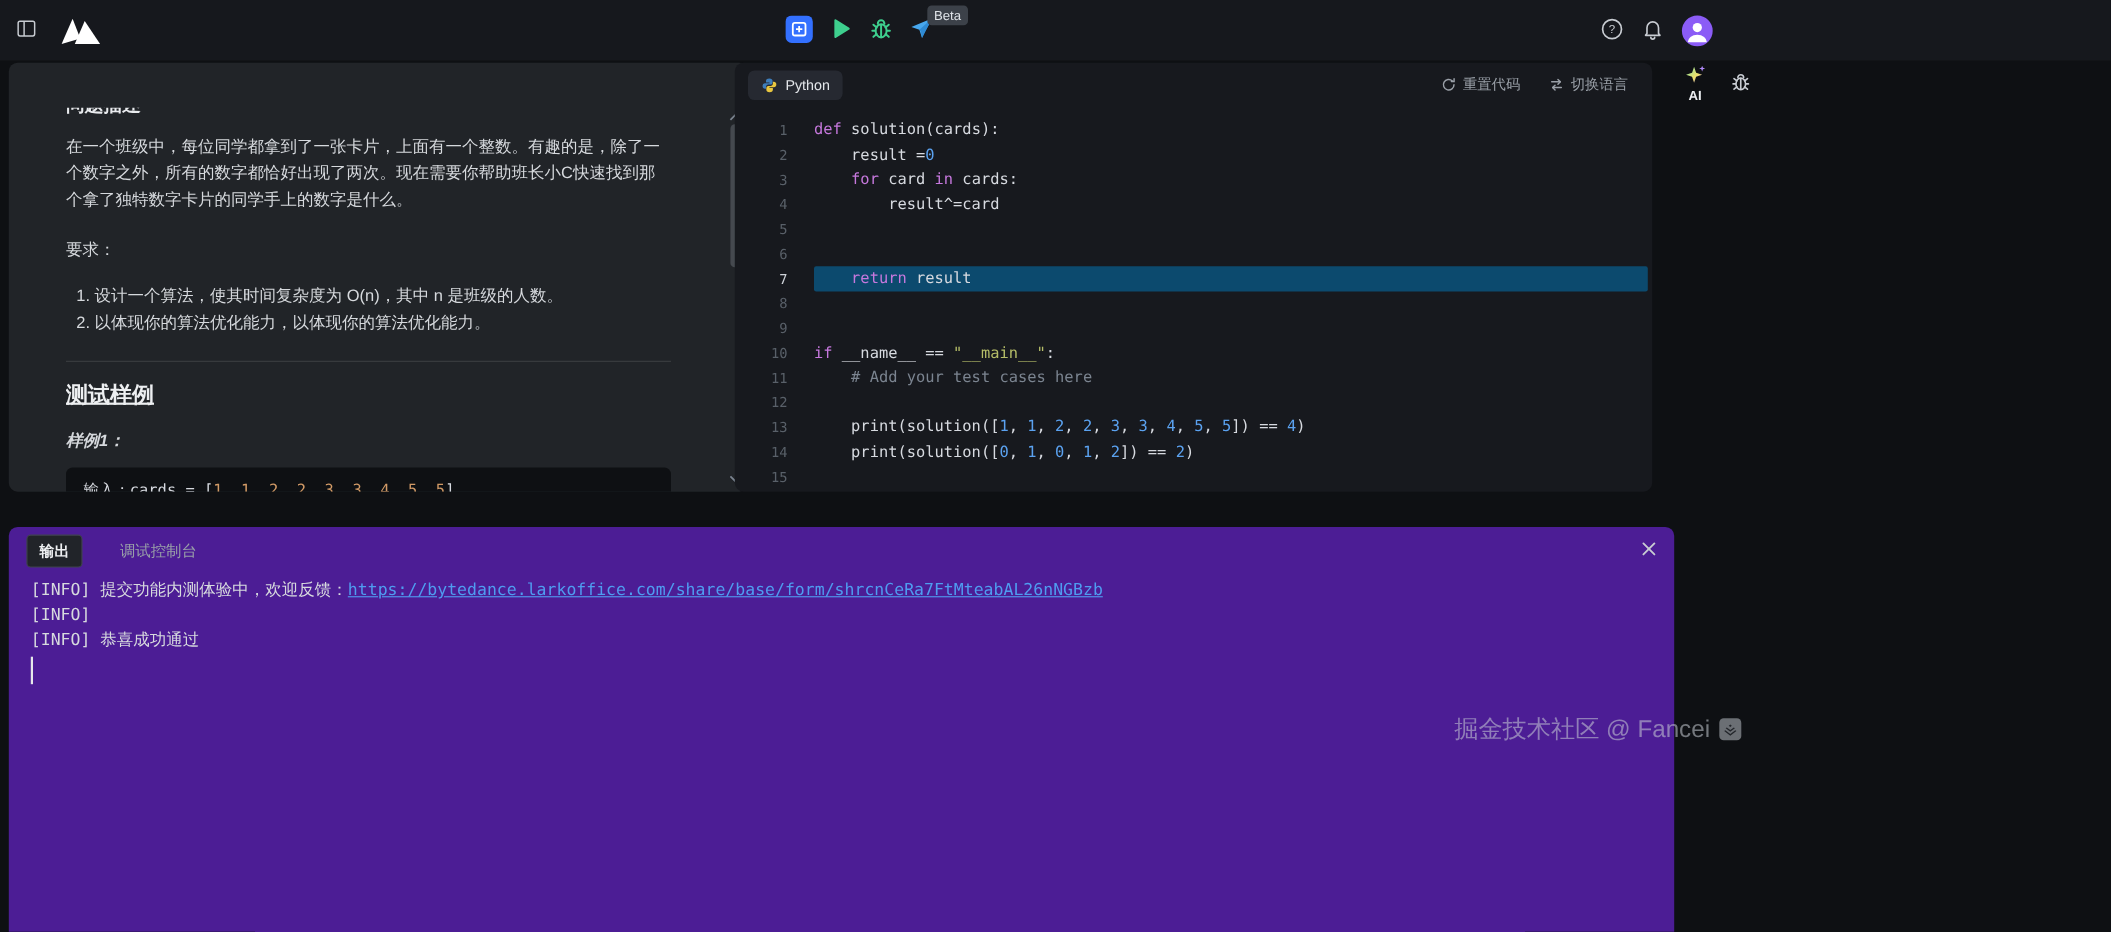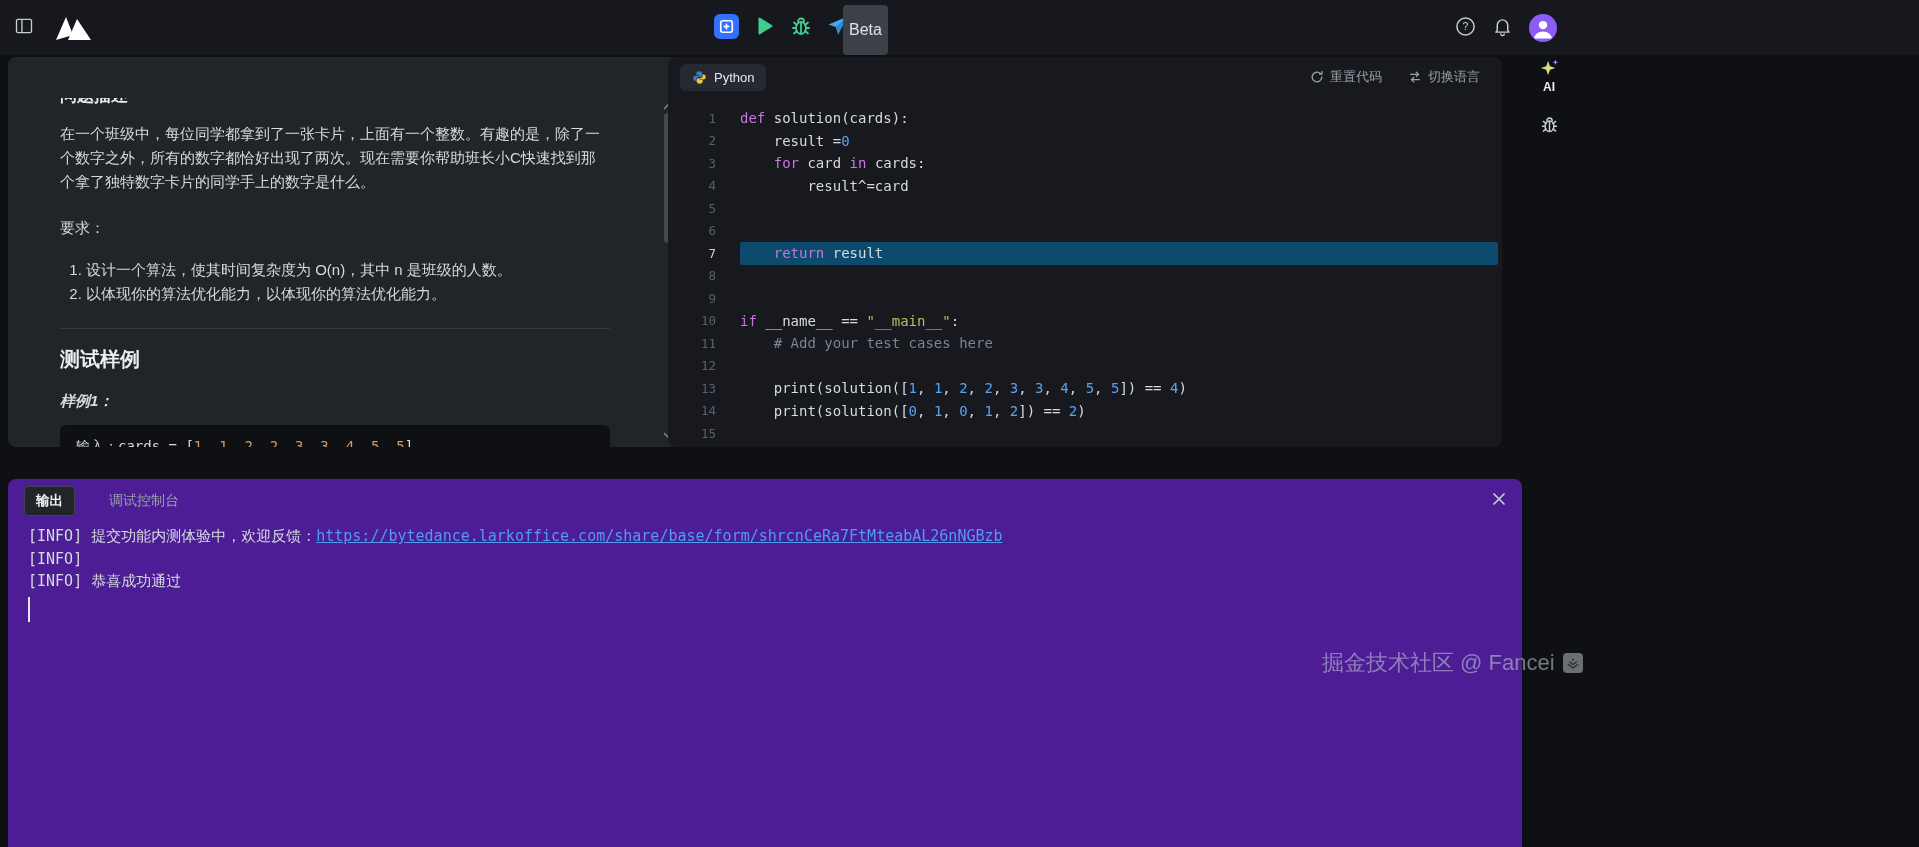--- a/index.html
+++ b/index.html
@@ -13,21 +13,21 @@
   }
 
   
   .topbar { position:absolute; left:0; top:0; width:1919px; height:55px; background:#16181d; }
   .tb-left { position:absolute; left:14px; top:0; height:55px; display:flex; align-items:center; gap:20px; }
   .tb-center { position:absolute; left:714px; top:0; height:55px; display:flex; align-items:center; gap:13px; }
   .tb-right { position:absolute; left:1455px; top:0; height:55px; display:flex; align-items:center; gap:16px; }
   .tb-btn { background:none; border:none; cursor:pointer; display:flex; align-items:center; justify-content:center; padding:0; }
   .plane-wrap { position:relative; }
   .beta-badge { position:absolute; left:17px; top:-9px; background:#3c4149; color:#dfe3e8;
-    font-size:16px; padding:16px 6px; border-radius:4px; white-space:nowrap;text-align:right; }
+    font-size:12px; padding:2px 6px; border-radius:4px; white-space:nowrap;text-align:right; }
   .avatar { width:28px; height:28px; border-radius:50%; background:#8b5cf6; display:flex; align-items:center; justify-content:center; overflow:hidden; border:none; cursor:pointer; }
 
   
   .panel { position:absolute; border-radius:8px; overflow:hidden; }
   .left-panel  { left:8px;   top:57px; width:672px;  height:390px; background:#212428; }
   .editor-panel{ left:668px; top:57px; width:834px;  height:390px; background:#17191e; }
   .console-panel{ left:8px;  top:479px; width:1514px; height:384px; background:#4c1d95; }
 
   .panel-header { height:40px; border-bottom:1px solid rgba(255,255,255,0.07);
     display:flex; align-items:center; padding:0 14px; gap:10px; }
@@ -37,21 +37,21 @@
 
   
   .problem-content { position:absolute; left:52px; right:70px; top:41px; bottom:0;
     overflow:hidden; color:#d6d9dd; font-size:15px; line-height:24px; }
   .clipped-heading { font-size:17px; font-weight:700; color:#e9ebee; margin-top:-12px; line-height:20px; }
   .desc { margin-top:16px; }
   .req-label { margin-top:22px; }
   .req-list { margin-top:18px; padding-left:26px; }
   .req-list li { line-height:24px; }
   .divider { margin-top:22px; border:none; border-top:1px solid rgba(255,255,255,0.10); }
-  .samples-heading { margin-top:18px; font-size:20px; font-weight:700; color:#edeff1; }
+  .samples-heading { margin-top:18px; font-size:20px; font-weight:700; color:#edeff1;text-decoration:underline; }
   .sample-label { margin-top:18px; font-style:italic; font-weight:700; }
   .sample-code { margin-top:12px; background:#0e1013; border-radius:6px; padding:10px 16px;
     font-family:"DejaVu Sans Mono", monospace; font-size:14px; line-height:22px; }
   .scroll-thumb { position:absolute; right:8px; top:56px; width:8px; height:130px;
     background:#45494f; border-radius:4px; }
   .scroll-chevron { position:absolute; right:6px; display:flex; }
   .scroll-chevron.up { top:46px; }
   .scroll-chevron.down { bottom:8px; }
 
   
@@ -68,21 +68,21 @@
   .ct { margin-left:24px; flex:1; height:100%; display:flex; align-items:center; white-space:pre;
     margin-right:4px; border-radius:2px; }
   .code-line.active .ct { background:#0c4a6e; }
   .code-line.active .ln { color:#ced2d8; }
 
   .tok-p{color:#d7dae0} .tok-k{color:#c678dd} .tok-nb{color:#5ba2f0}
   .tok-no{color:#d19a66} .tok-s{color:#b5bd68} .tok-c{color:#7b8490}
 
   
   .right-toolbar { position:absolute; left:1530px; top:57px; width:38px;
-    display:flex; flex-direction:column; align-items:center; gap:20px; }
+    display:flex; flex-direction:row; align-items:center; gap:20px; }
   .ai-button { background:none; border:none; cursor:pointer; display:flex; flex-direction:column;
     align-items:center; gap:1px; }
   .ai-label { color:#eceef1; font-size:12px; font-weight:700; }
 
   
   .console-header { position:relative; height:44px; display:flex; align-items:center; padding:0 16px; gap:22px; }
   .console-tab { background:none; border:1px solid transparent; cursor:pointer; color:#99a0a8; font-size:14px; padding:5px 11px; }
   .console-tab.active { border:1px solid #3f444c; background:#212429; border-radius:4px;
     color:#eef0f2; font-weight:700; font-size:13.5px; }
   .console-close { position:absolute; right:16px; top:13px; background:none; border:none; cursor:pointer; }

